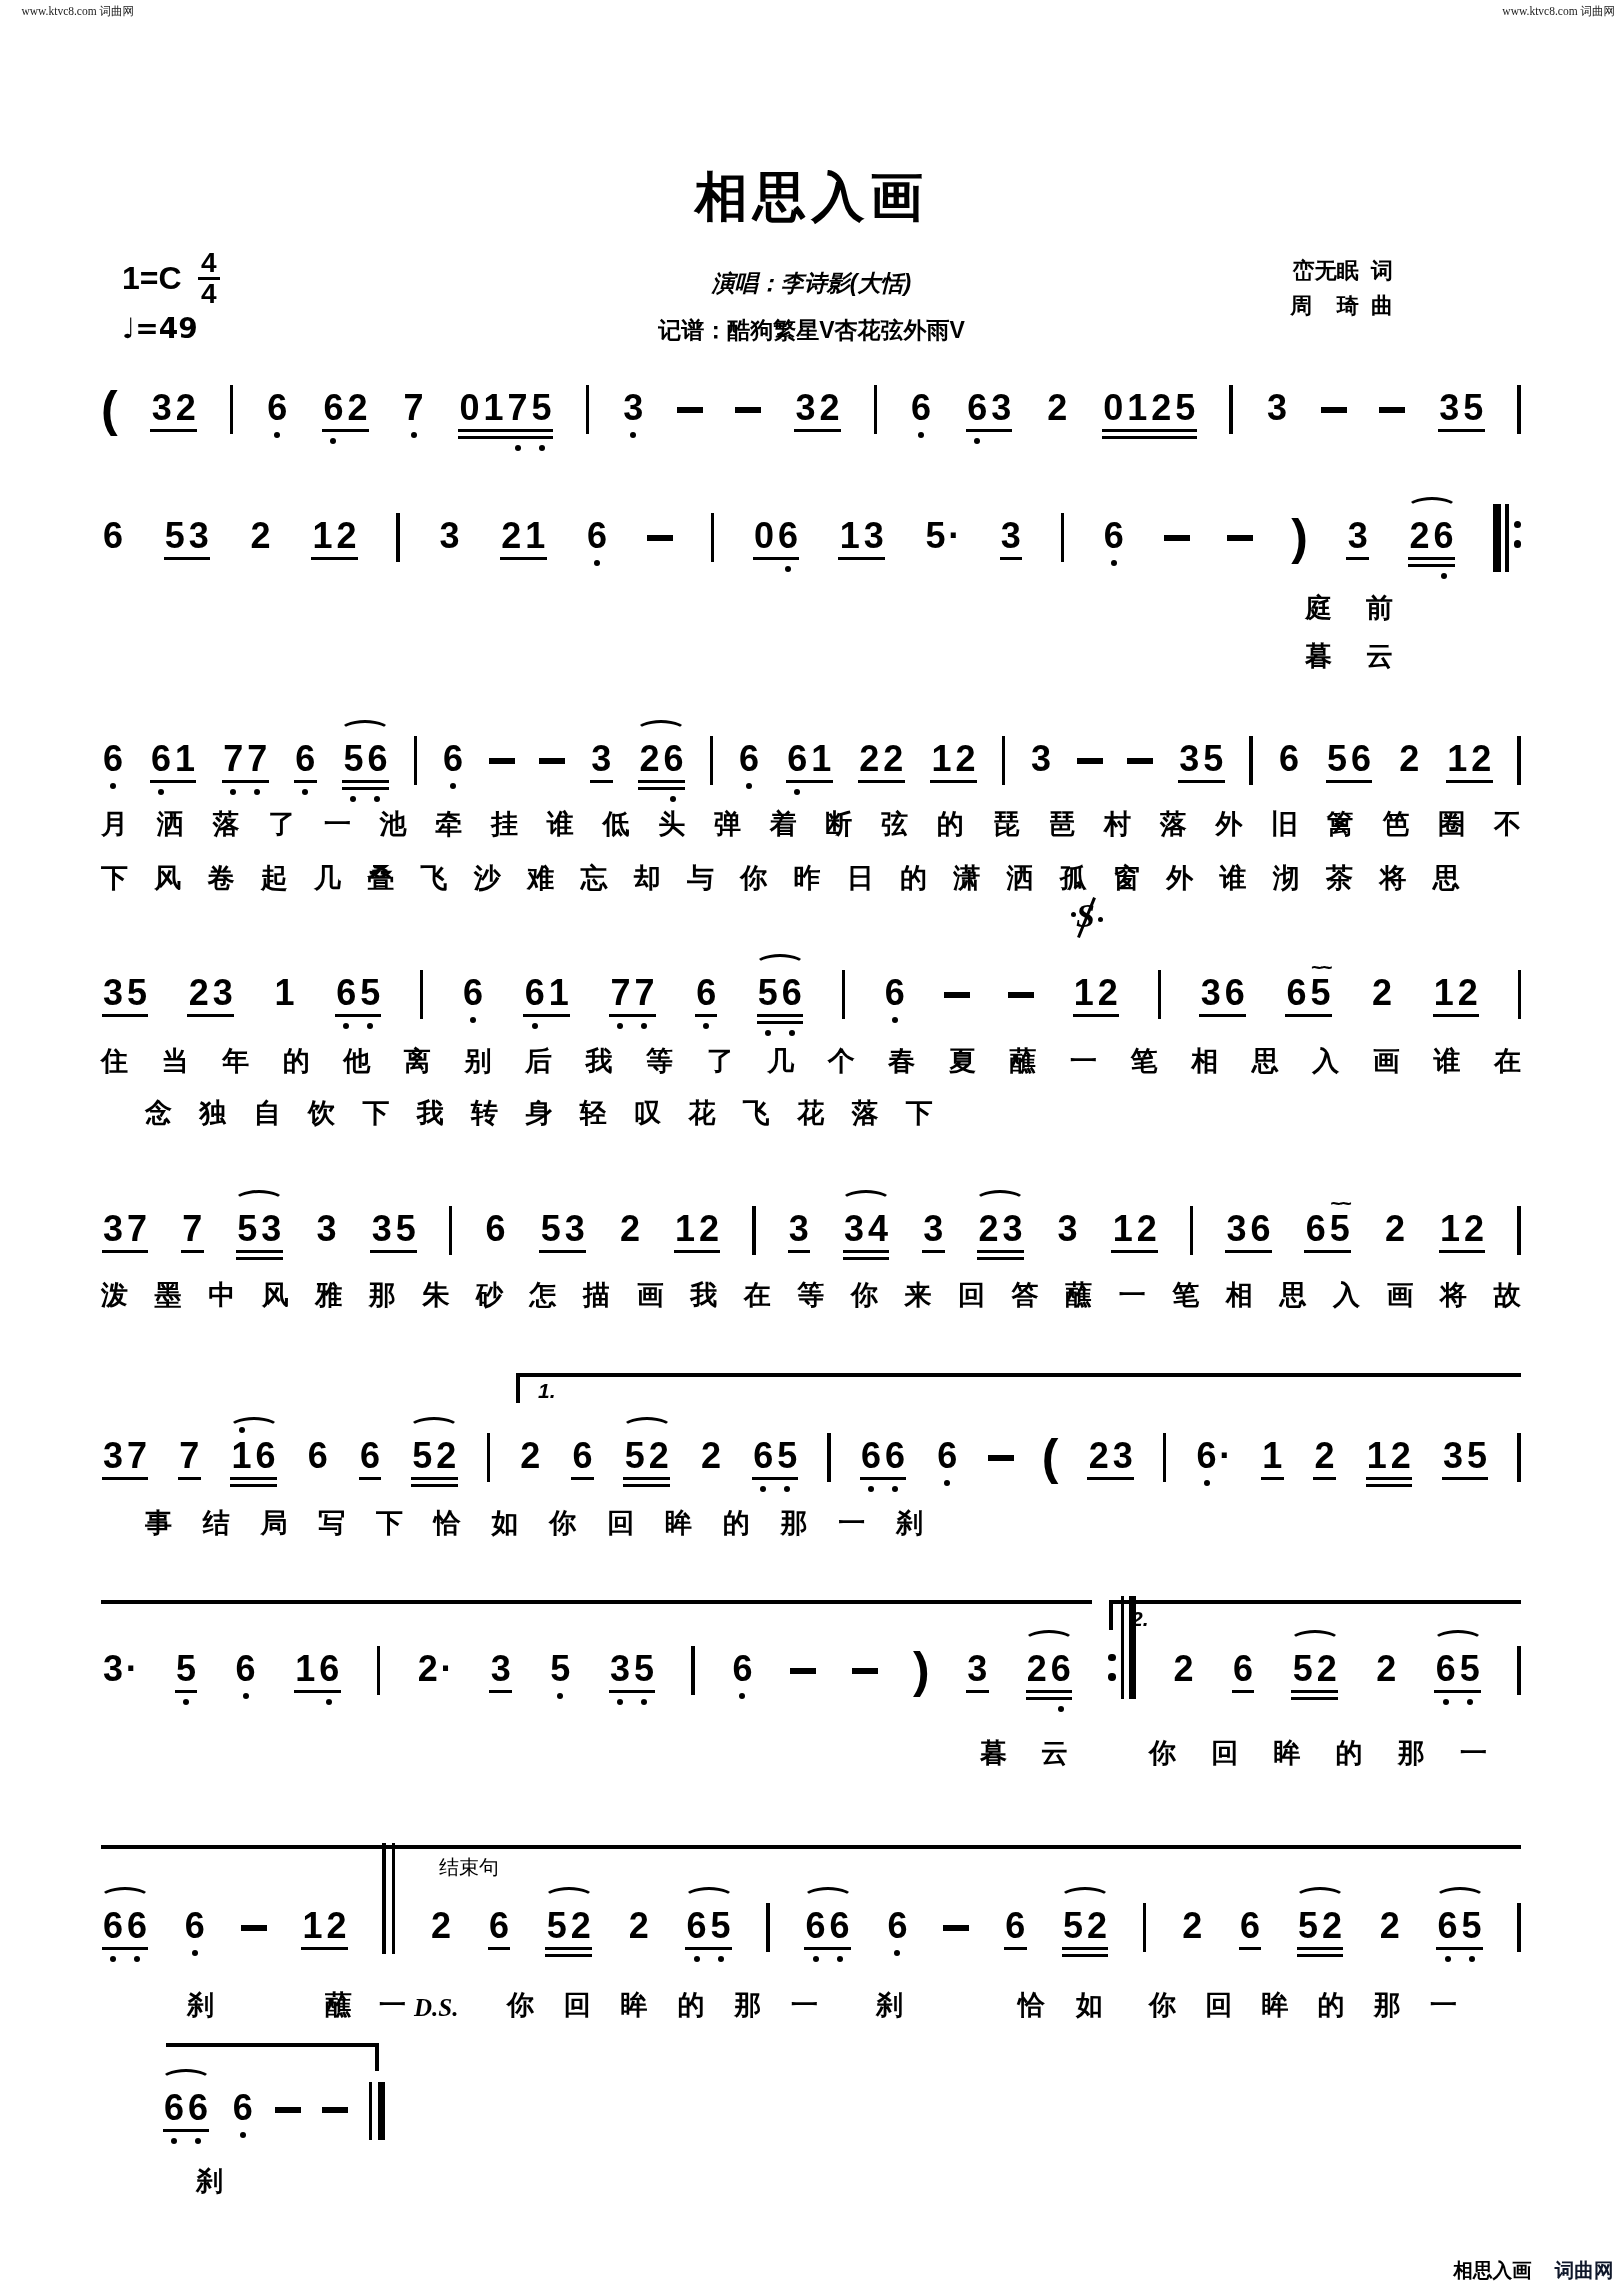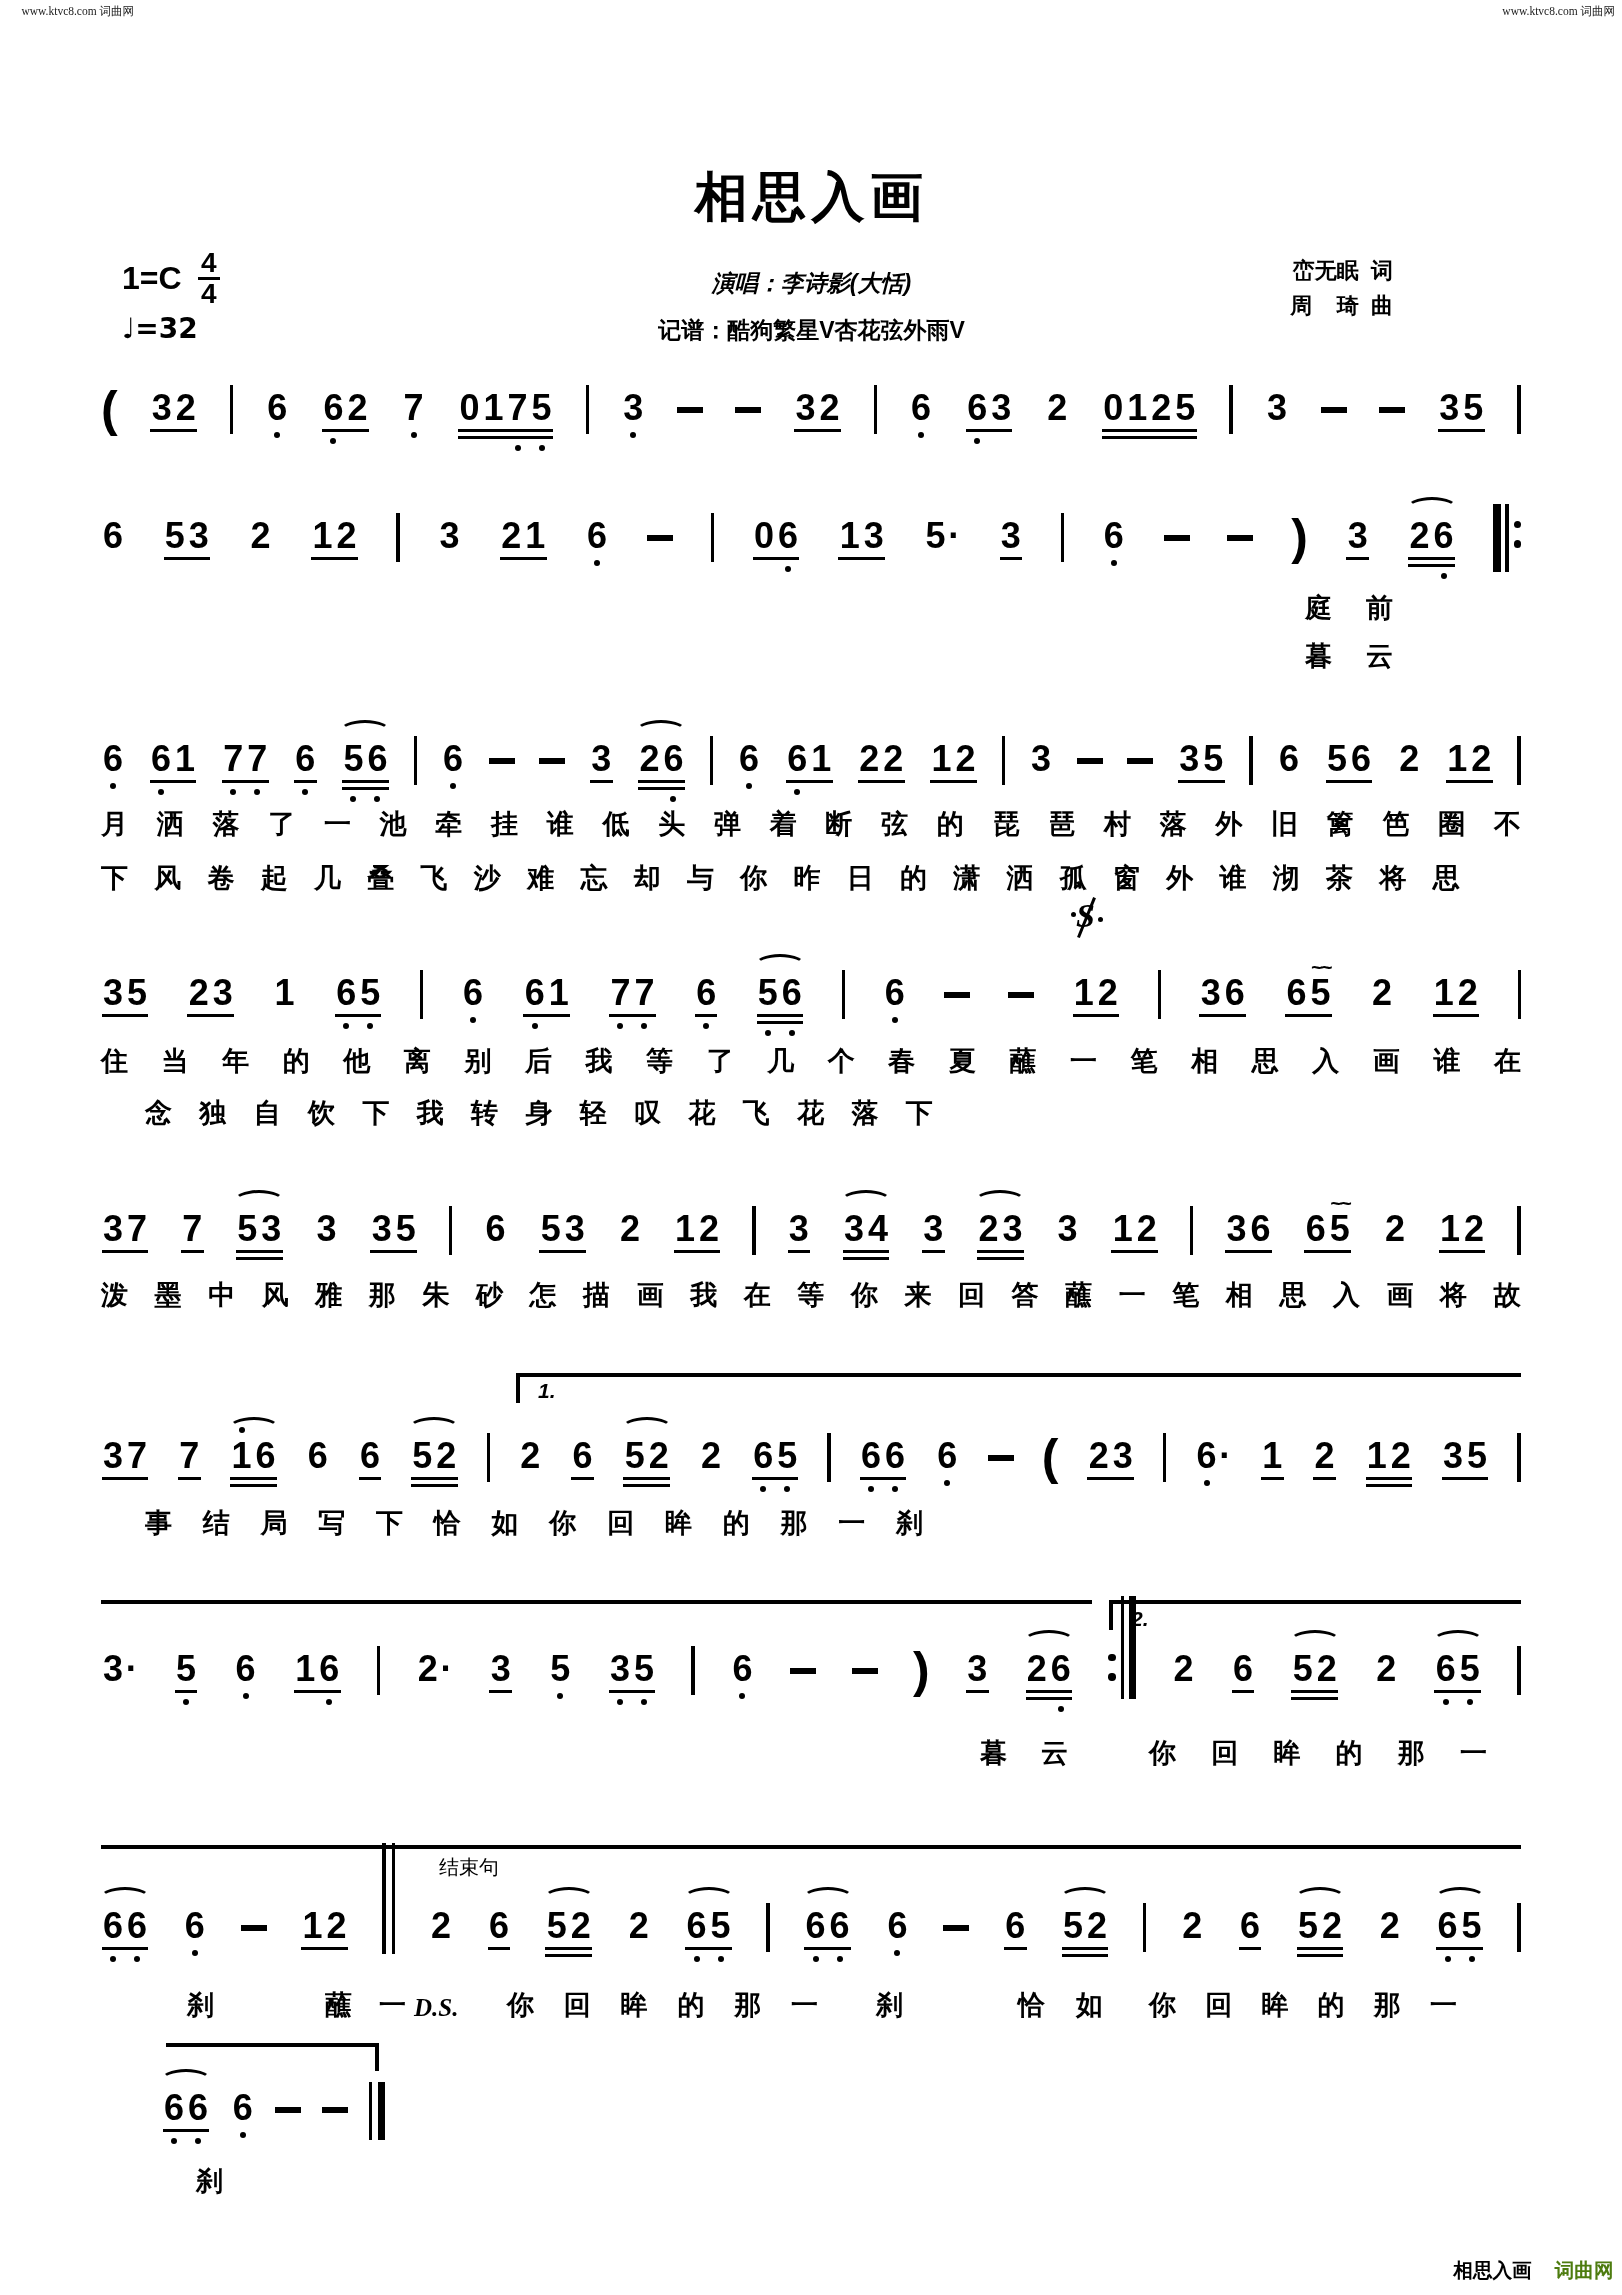--- a/index.html
+++ b/index.html
@@ -83,21 +83,21 @@
 <div id="wm-tr" class="wm">www.ktvc8.com 词曲网</div>
 
 <div id="title">相思入画</div>
 <div id="keysig">
   <span>1=C</span>
   <span class="meter">
     <span class="num">4</span>
     <span class="den">4</span>
   </span>
 </div>
-<div id="tempo">♩=32</div>
+<div id="tempo">♩=49</div>
 <div id="singer" class="center-credit">演唱：李诗影(大恬)</div>
 <div id="notator" class="center-credit">记谱：酷狗繁星V杏花弦外雨V</div>
 <div id="lyricist" class="right-credit">峦无眠  词</div>
 <div id="composer" class="right-credit">周    琦  曲</div>
 
 <div id="segno">
   <span class="s">S</span>
   <span class="slash"></span>
   <span class="d1"></span>
   <span class="d2"></span>
@@ -1011,15 +1011,15 @@
       <span>回</span>
       <span>眸</span>
       <span>的</span>
       <span>那</span>
       <span>一</span>
     </div>
   </div>
 
 <div id="footer">
   <span>相思入画</span>
-  <span class="site" style="color: #4d7c0f;">词曲网</span>
+  <span class="site" style="color: #0f172a;">词曲网</span>
 </div>
 
 
 </body></html>

